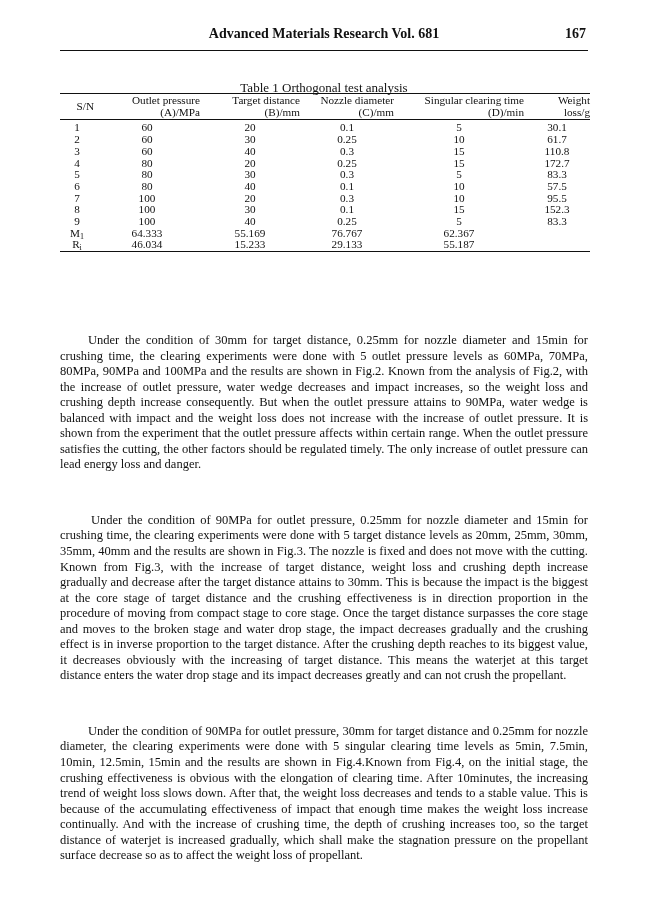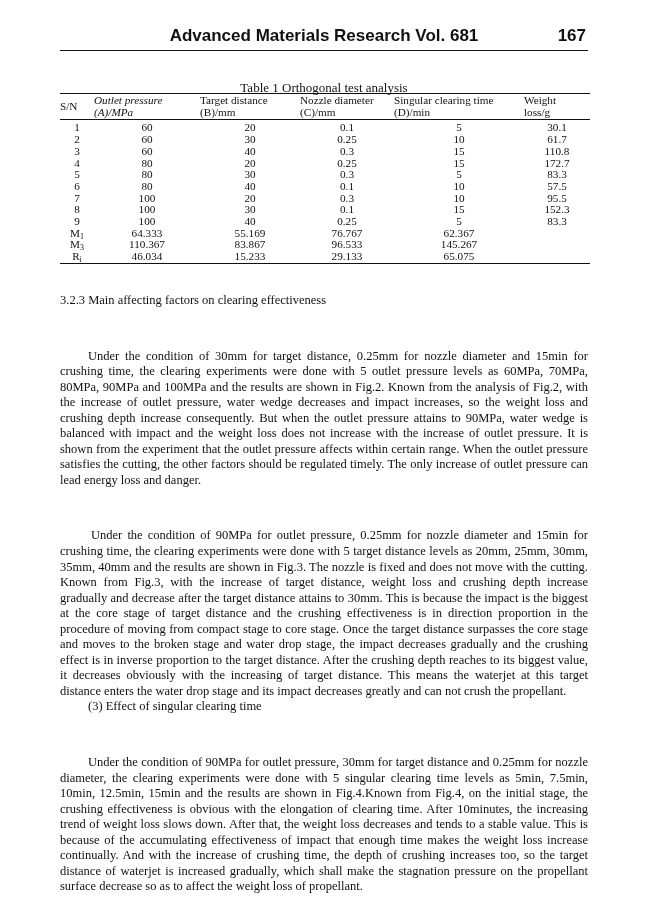--- a/index.html
+++ b/index.html
@@ -1,42 +1,42 @@
 <!DOCTYPE html>
 <html><head>
 <meta charset="utf-8">
 <style>
   html, body { margin: 0; padding: 0; background: #ffffff; }
   body { width: 650px; height: 920px; position: relative; overflow: hidden; color: #111; }
   .header {
     position: absolute; left: 60px; top: 20px; width: 528px; height: 30px;
     border-bottom: 1.2px solid #111;
-    font-family: Liberation Sans, sans-serif; font-weight: bold; font-size: 17px;
+    font-family: Liberation Serif, serif; font-weight: bold; font-size: 14px;
   }
   .header .journal { position: absolute; left: 0; right: 0; top: 6px; text-align: center; }
   .header .pageno { position: absolute; right: 2px; top: 6px; }
   .table-title {
     position: absolute; left: 60px; width: 528px; top: 80px; text-align: center;
     font-family: "Liberation Serif", serif; font-size: 13px;
   }
   table.ortho {
     position: absolute; left: 60px; top: 93px; width: 530px;
     border-collapse: collapse;
     font-family: "Liberation Serif", serif; font-size: 11.2px; line-height: 11.7px;
   }
   table.ortho thead tr th {
-    font-weight: normal; text-align: left; vertical-align: middle;
+    font-weight: normal; text-align: right; vertical-align: middle;
     padding: 1px 0 1px 0;
   }
   table.ortho thead { border-top: 1.2px solid #111; border-bottom: 1.2px solid #111; }
   table.ortho tbody { border-bottom: 1.2px solid #111; }
   table.ortho td { text-align: center; padding: 0; height: 11.6px; }
   table.ortho tbody tr:first-child td { padding-top: 2px; }
   .col-sn { width: 34px; }
-  .col-a { width: 106px; font-style: italic; }
+  .col-a { width: 106px; }
   .col-b { width: 100px; }
   .col-c { width: 94px; }
   .col-d { width: 130px; }
   .col-w { width: 66px; }
   .body-text {
     position: absolute; left: 60px; top: 293px; width: 528px;
     font-family: "Liberation Serif", serif; font-size: 12.5px; line-height: 15.55px;
     text-align: justify;
   }
   .body-text p { margin: 0; }
@@ -141,37 +141,27 @@
       </tr>
       <tr>
         <td><span>M</span><sub>1</sub></td>
         <td>64.333</td>
         <td>55.169</td>
         <td>76.767</td>
         <td>62.367</td>
         <td></td>
       </tr>
       <tr>
-        <td><span>M</span><sub>3</sub></td>
-        <td>110.367</td>
-        <td>83.867</td>
-        <td>96.533</td>
-        <td>145.267</td>
-        <td></td>
-      </tr>
-      <tr>
         <td><span>R</span><sub>i</sub></td>
         <td>46.034</td>
         <td>15.233</td>
         <td>29.133</td>
-        <td>65.075</td>
+        <td>55.187</td>
         <td></td>
       </tr>
     </tbody>
 </table>
 
 <div class="body-text">
-  <p>3.2.3  Main affecting factors on clearing effectiveness</p>
   <p class="para">Under the condition of 30mm for target distance, 0.25mm for nozzle diameter and 15min for crushing time, the clearing experiments were done with 5 outlet pressure levels as 60MPa, 70MPa, 80MPa, 90MPa and 100MPa and the results are shown in Fig.2. Known from the analysis of Fig.2, with the increase of outlet pressure, water wedge decreases and impact increases, so the weight loss and crushing depth increase consequently. But when the outlet pressure attains to 90MPa, water wedge is balanced with impact and the weight loss does not increase with the increase of outlet pressure. It is shown from the experiment that the outlet pressure affects within certain range. When the outlet pressure satisfies the cutting, the other factors should be regulated timely. The only increase of outlet pressure can lead energy loss and danger.</p>
   <p class="para extra">Under the condition of 90MPa for outlet pressure, 0.25mm for nozzle diameter and 15min for crushing time, the clearing experiments were done with 5 target distance levels as 20mm, 25mm, 30mm, 35mm, 40mm and the results are shown in Fig.3. The nozzle is fixed and does not move with the cutting. Known from Fig.3, with the increase of target distance, weight loss and crushing depth increase gradually and decrease after the target distance attains to 30mm. This is because the impact is the biggest at the core stage of target distance and the crushing effectiveness is in direction proportion in the procedure of moving from compact stage to core stage. Once the target distance surpasses the core stage and moves to the broken stage and water drop stage, the impact decreases gradually and the crushing effect is in inverse proportion to the target distance. After the crushing depth reaches to its biggest value, it decreases obviously with the increasing of target distance. This means the waterjet at this target distance enters the water drop stage and its impact decreases greatly and can not crush the propellant.</p>
-  <p class="sub">(3) Effect of singular clearing time</p>
   <p class="para">Under the condition of 90MPa for outlet pressure, 30mm for target distance and 0.25mm for nozzle diameter, the clearing experiments were done with 5 singular clearing time levels as 5min, 7.5min, 10min, 12.5min, 15min and the results are shown in Fig.4.Known from Fig.4, on the initial stage, the crushing effectiveness is obvious with the elongation of clearing time. After 10minutes, the increasing trend of weight loss slows down. After that, the weight loss decreases and tends to a stable value. This is because of the accumulating effectiveness of impact that enough time makes the weight loss increase continually. And with the increase of crushing time, the depth of crushing increases too, so the target distance of waterjet is increased gradually, which shall make the stagnation pressure on the propellant surface decrease so as to affect the weight loss of propellant.</p>
 </div>
 
 </body></html>

